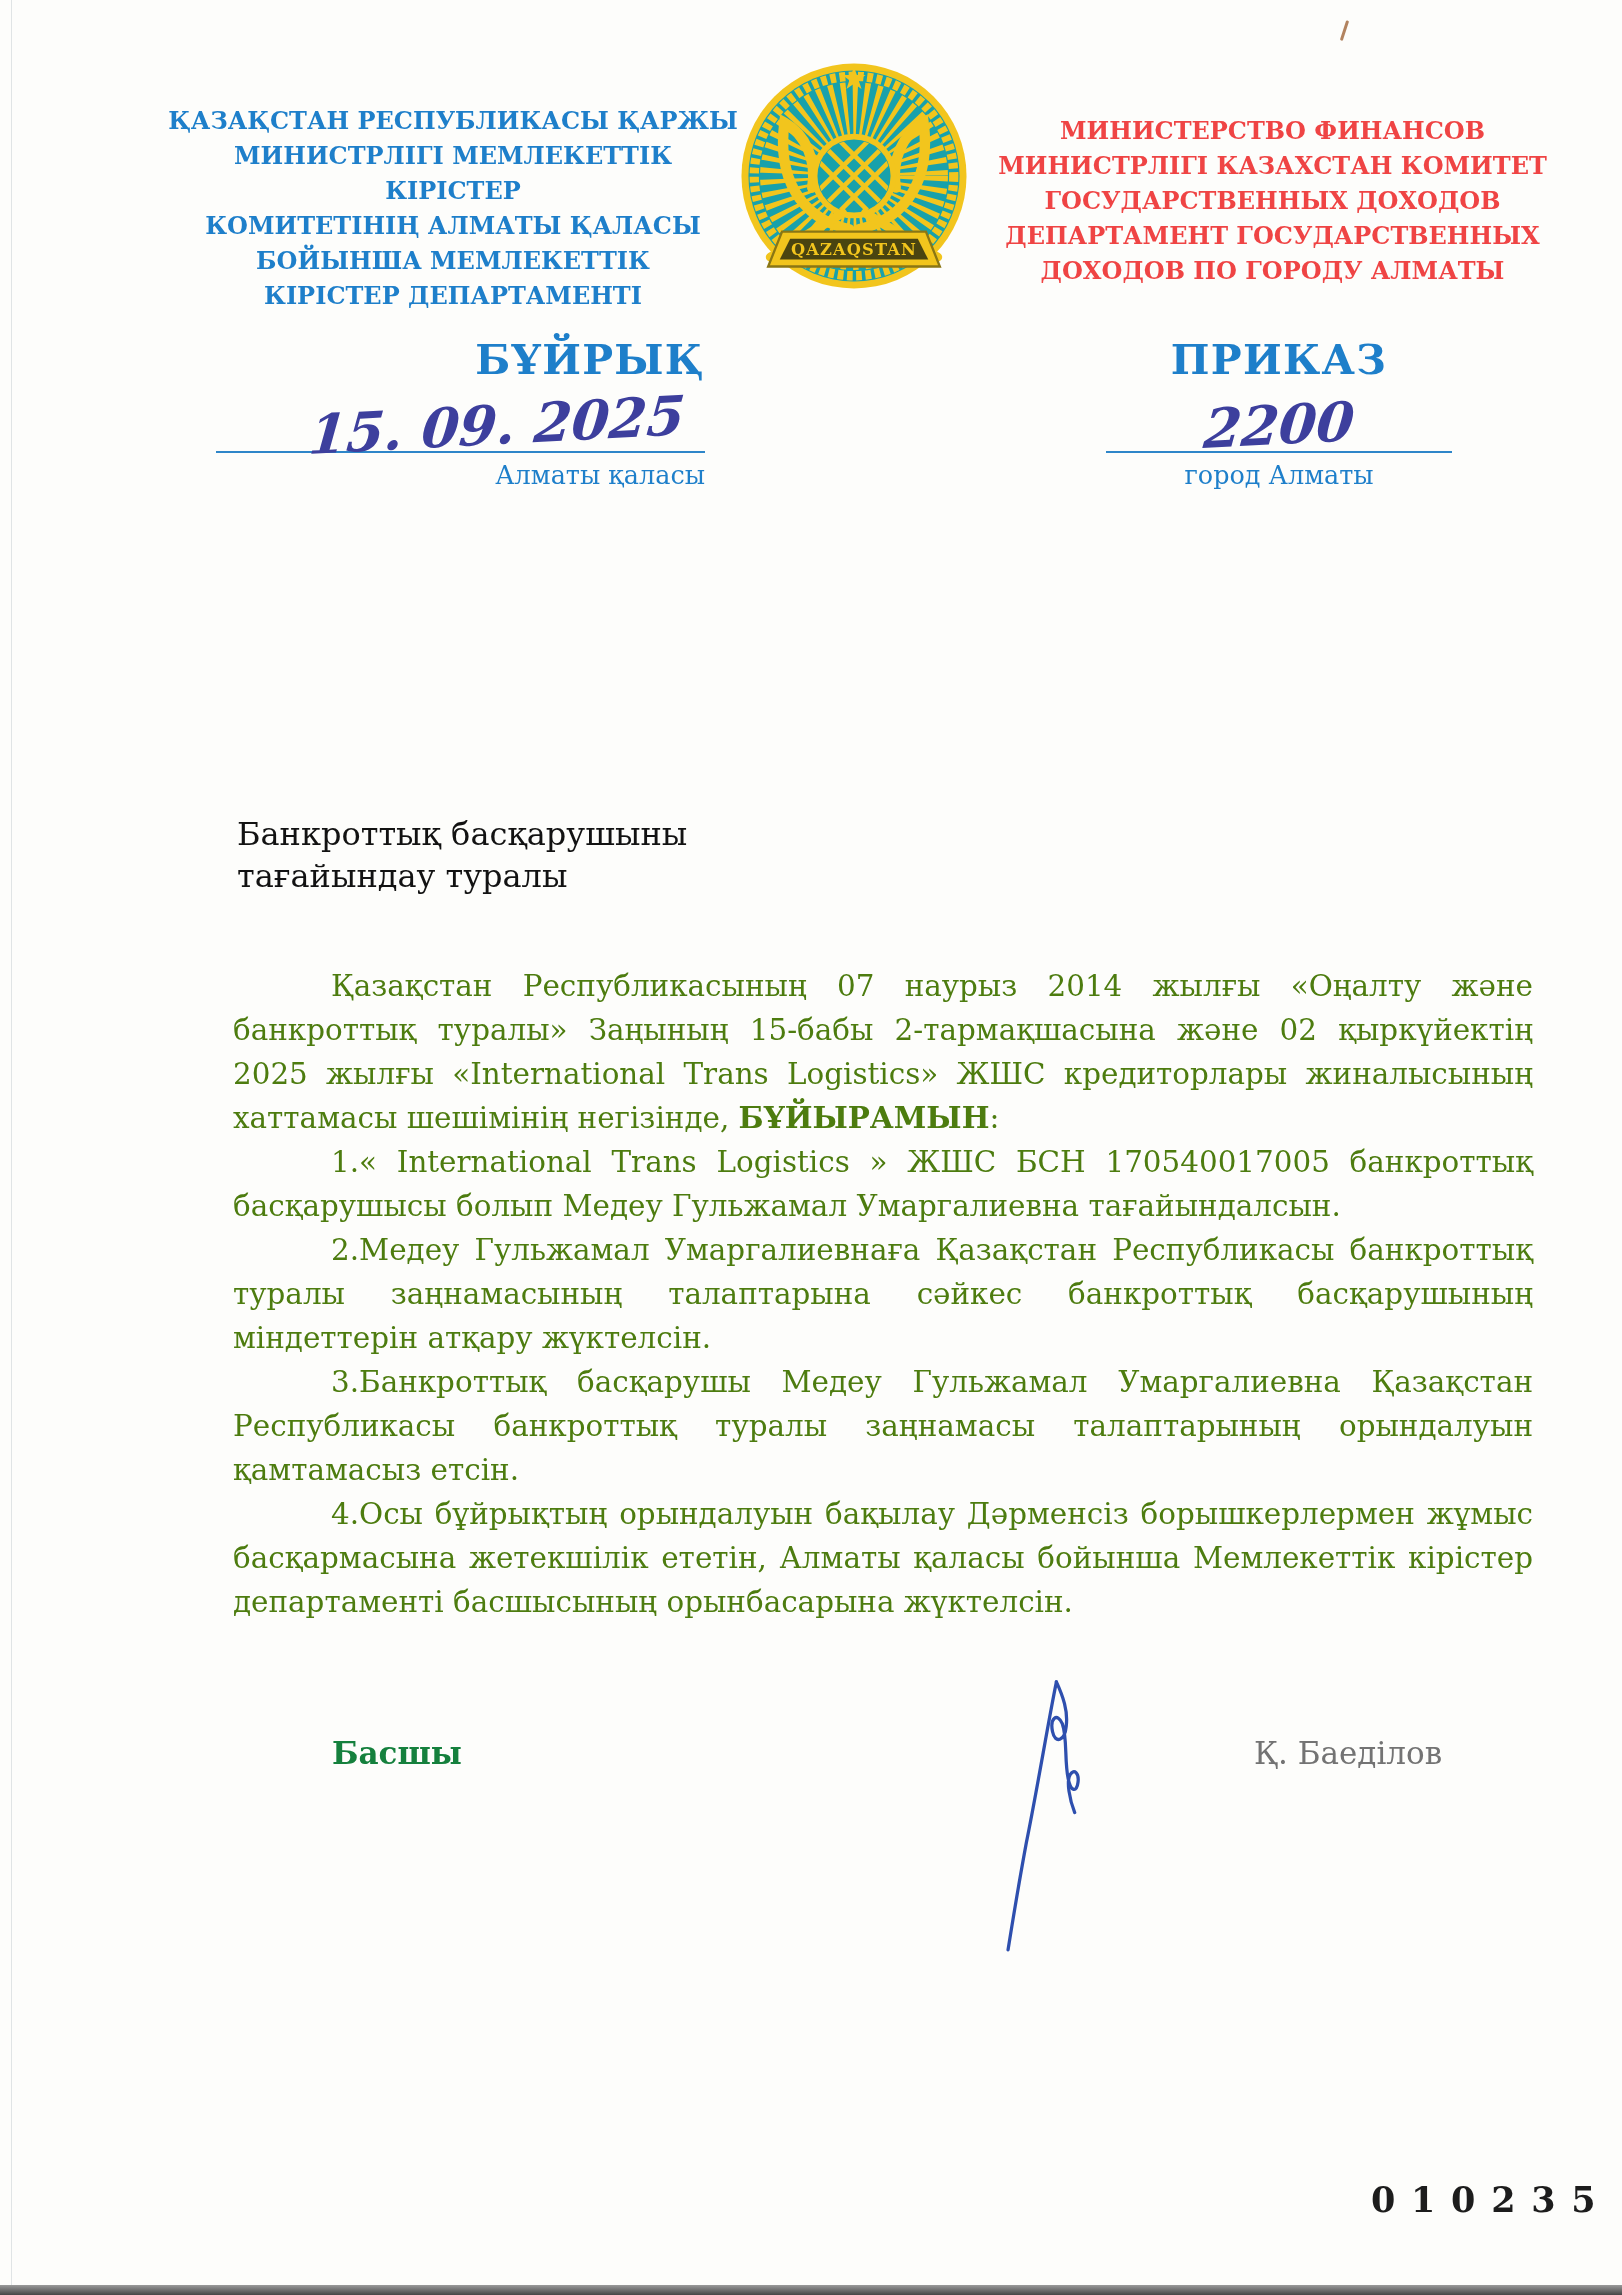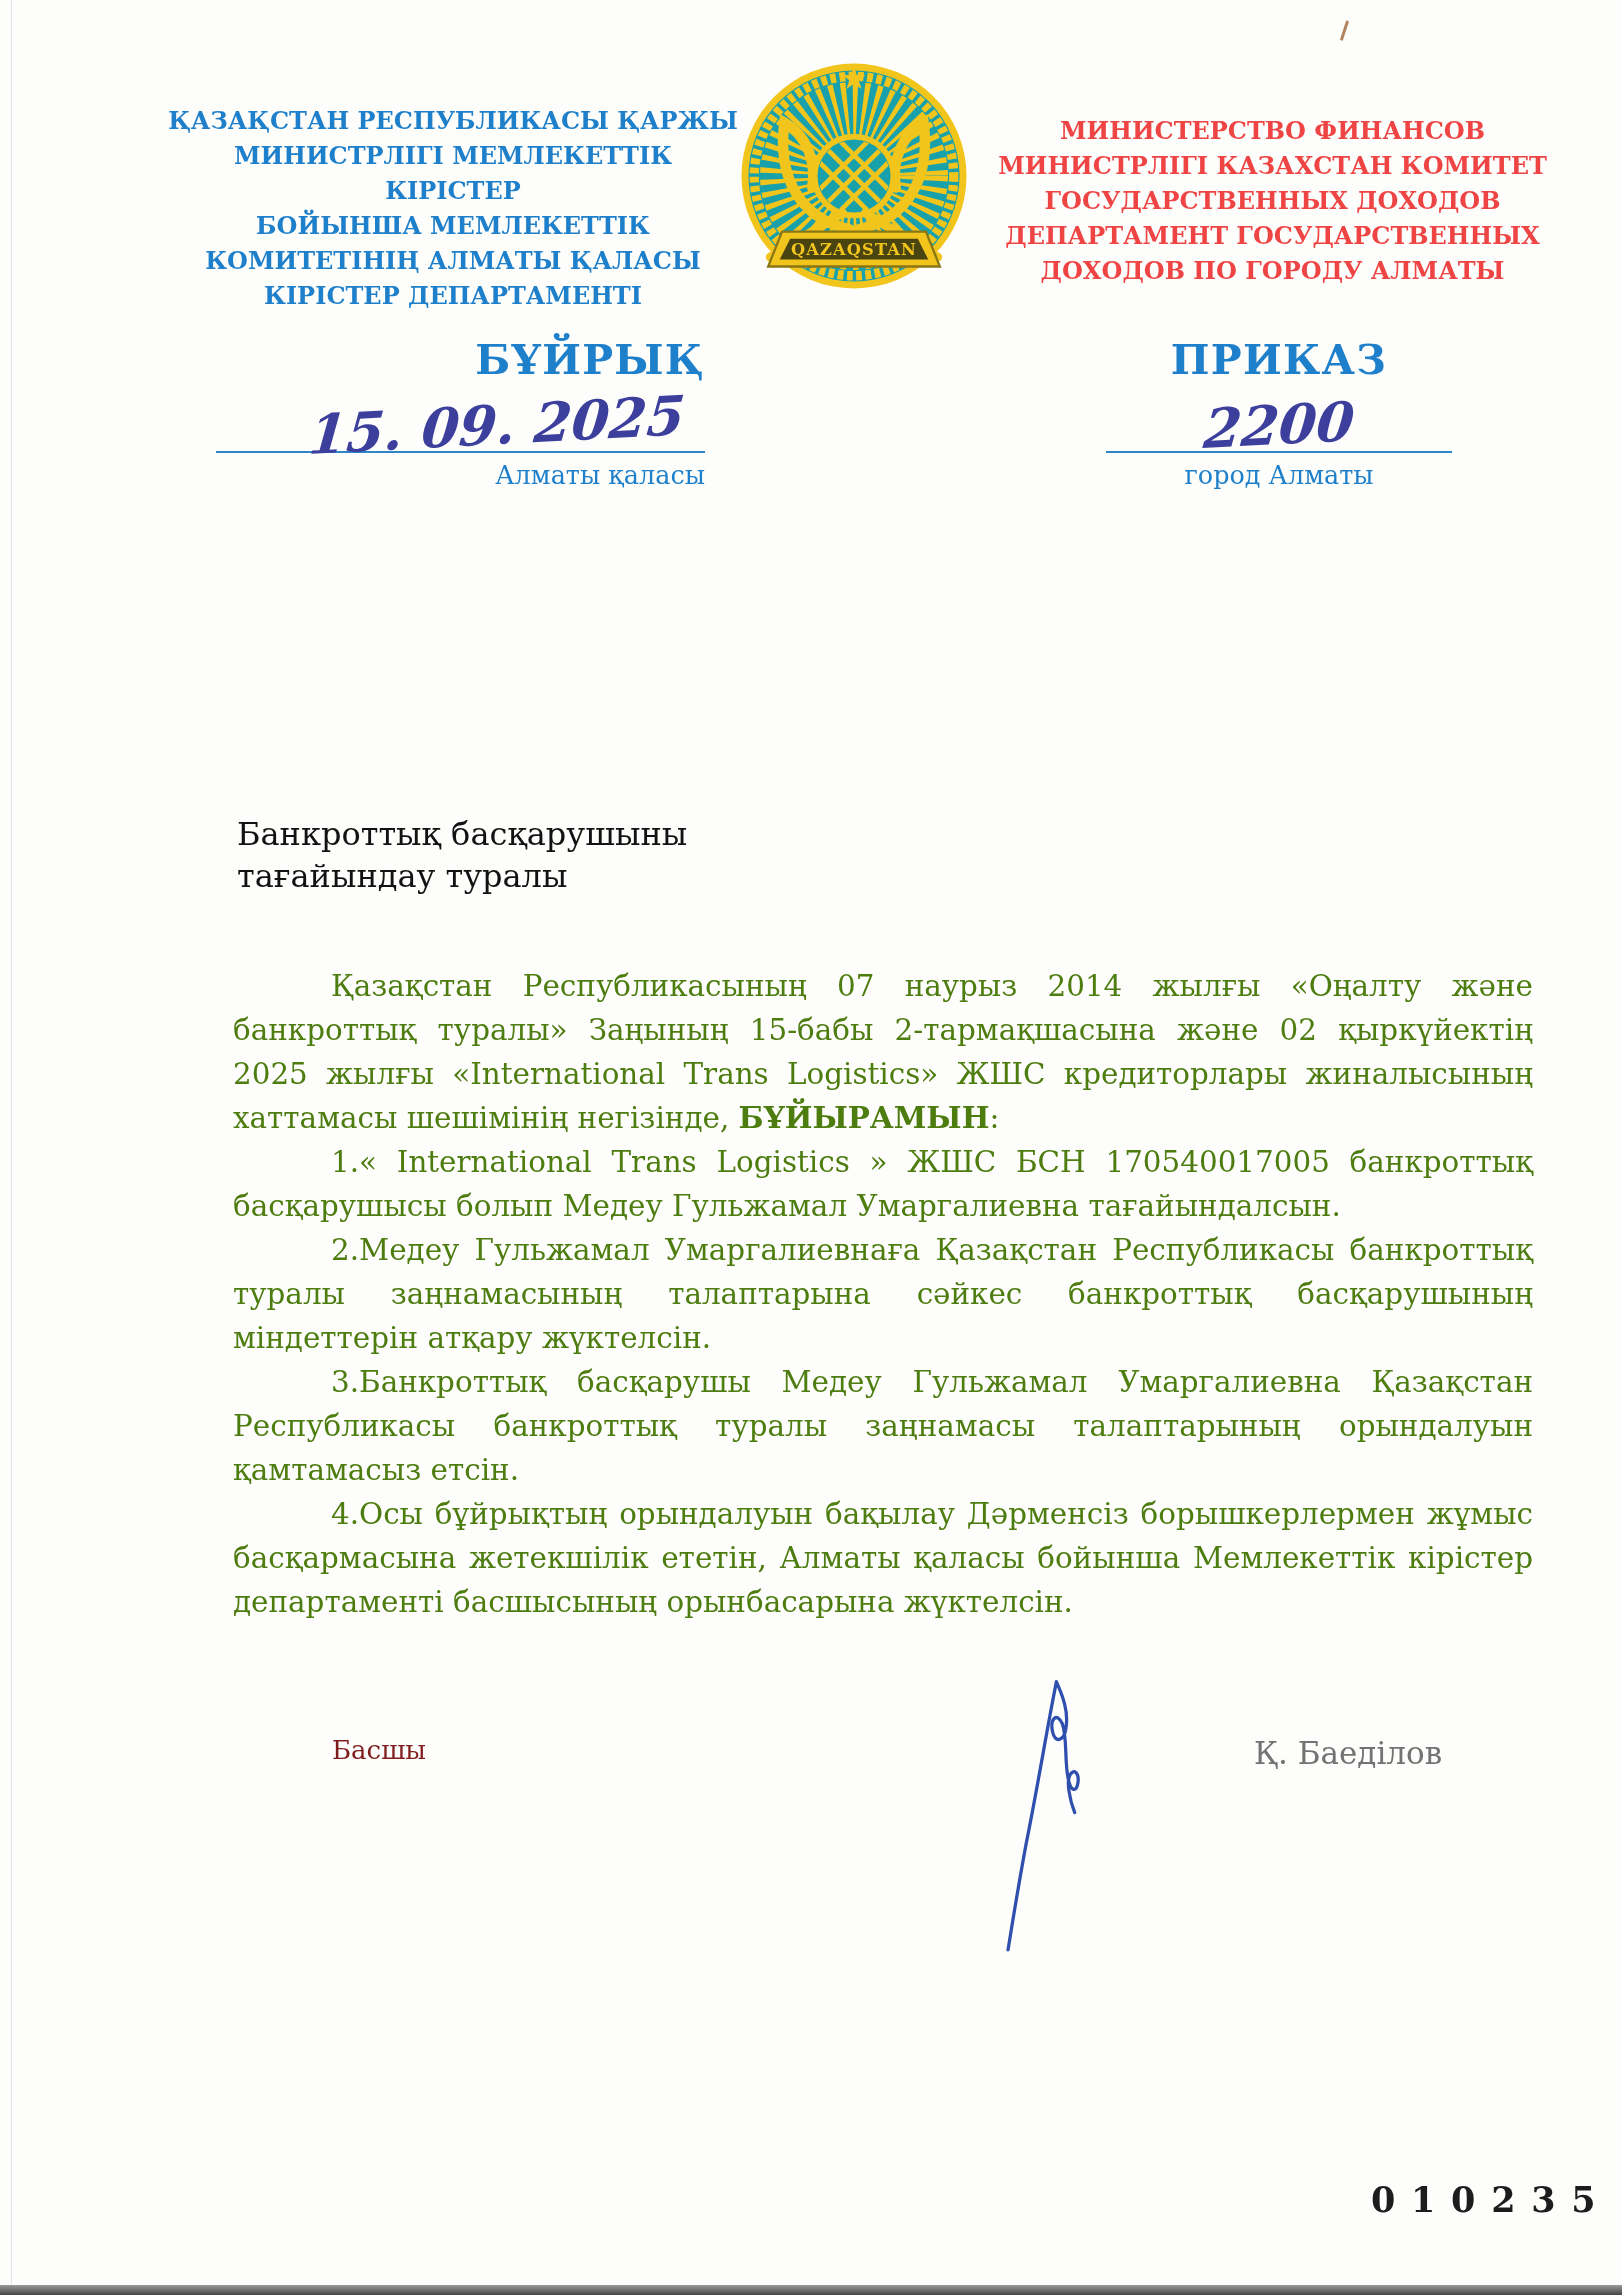--- a/index.html
+++ b/index.html
@@ -53,21 +53,21 @@
     font-size:32px;font-weight:normal;line-height:42px;color:#121212;
   }
   .body-text{
     position:absolute;top:964px;left:233px;width:1300px;
     font-size:29.4px;line-height:44px;color:#4d7c0f;
     text-align:justify;
   }
   .body-text p{margin:0;text-indent:98px;}
   .body-text b{font-weight:bold;}
   
-  .sig-title{position:absolute;top:1735px;left:332px;font-size:26px;font-weight:normal;color:#7f1d1d;}
+  .sig-title{position:absolute;top:1735px;left:332px;font-size:31px;font-weight:bold;color:#15803d;}
   .sig-name{position:absolute;top:1735px;left:1254px;font-size:31px;font-weight:normal;color:#737373;}
   .signature-svg{position:absolute;left:957px;top:1674px;}
   
   .serial{
     position:absolute;top:2179px;left:1371px;
     font-size:35px;font-weight:bold;letter-spacing:15.7px;
     color:#1c1c1c;white-space:nowrap;
   }
   
   .scan-bottom{
@@ -81,22 +81,22 @@
   }
 </style>
 </head>
 <body>
 
 <div class="page">
 
   <div class="org-left">
     <div>ҚАЗАҚСТАН РЕСПУБЛИКАСЫ ҚАРЖЫ</div>
     <div>МИНИСТРЛІГІ МЕМЛЕКЕТТІК КІРІСТЕР</div>
+    <div>КОМИТЕТІНІҢ АЛМАТЫ ҚАЛАСЫ</div>
     <div>БОЙЫНША МЕМЛЕКЕТТІК</div>
-    <div>КОМИТЕТІНІҢ АЛМАТЫ ҚАЛАСЫ</div>
     <div>КІРІСТЕР ДЕПАРТАМЕНТІ</div>
   </div>
 
   <svg class="emblem" viewBox="0 0 200 200" aria-hidden="true">
     <defs>
       <clipPath id="centerClip">
           <circle cx="100" cy="100" r="31"></circle>
         </clipPath>
     </defs>
     <circle cx="100" cy="100" r="97" fill="#f2c51d"></circle>

